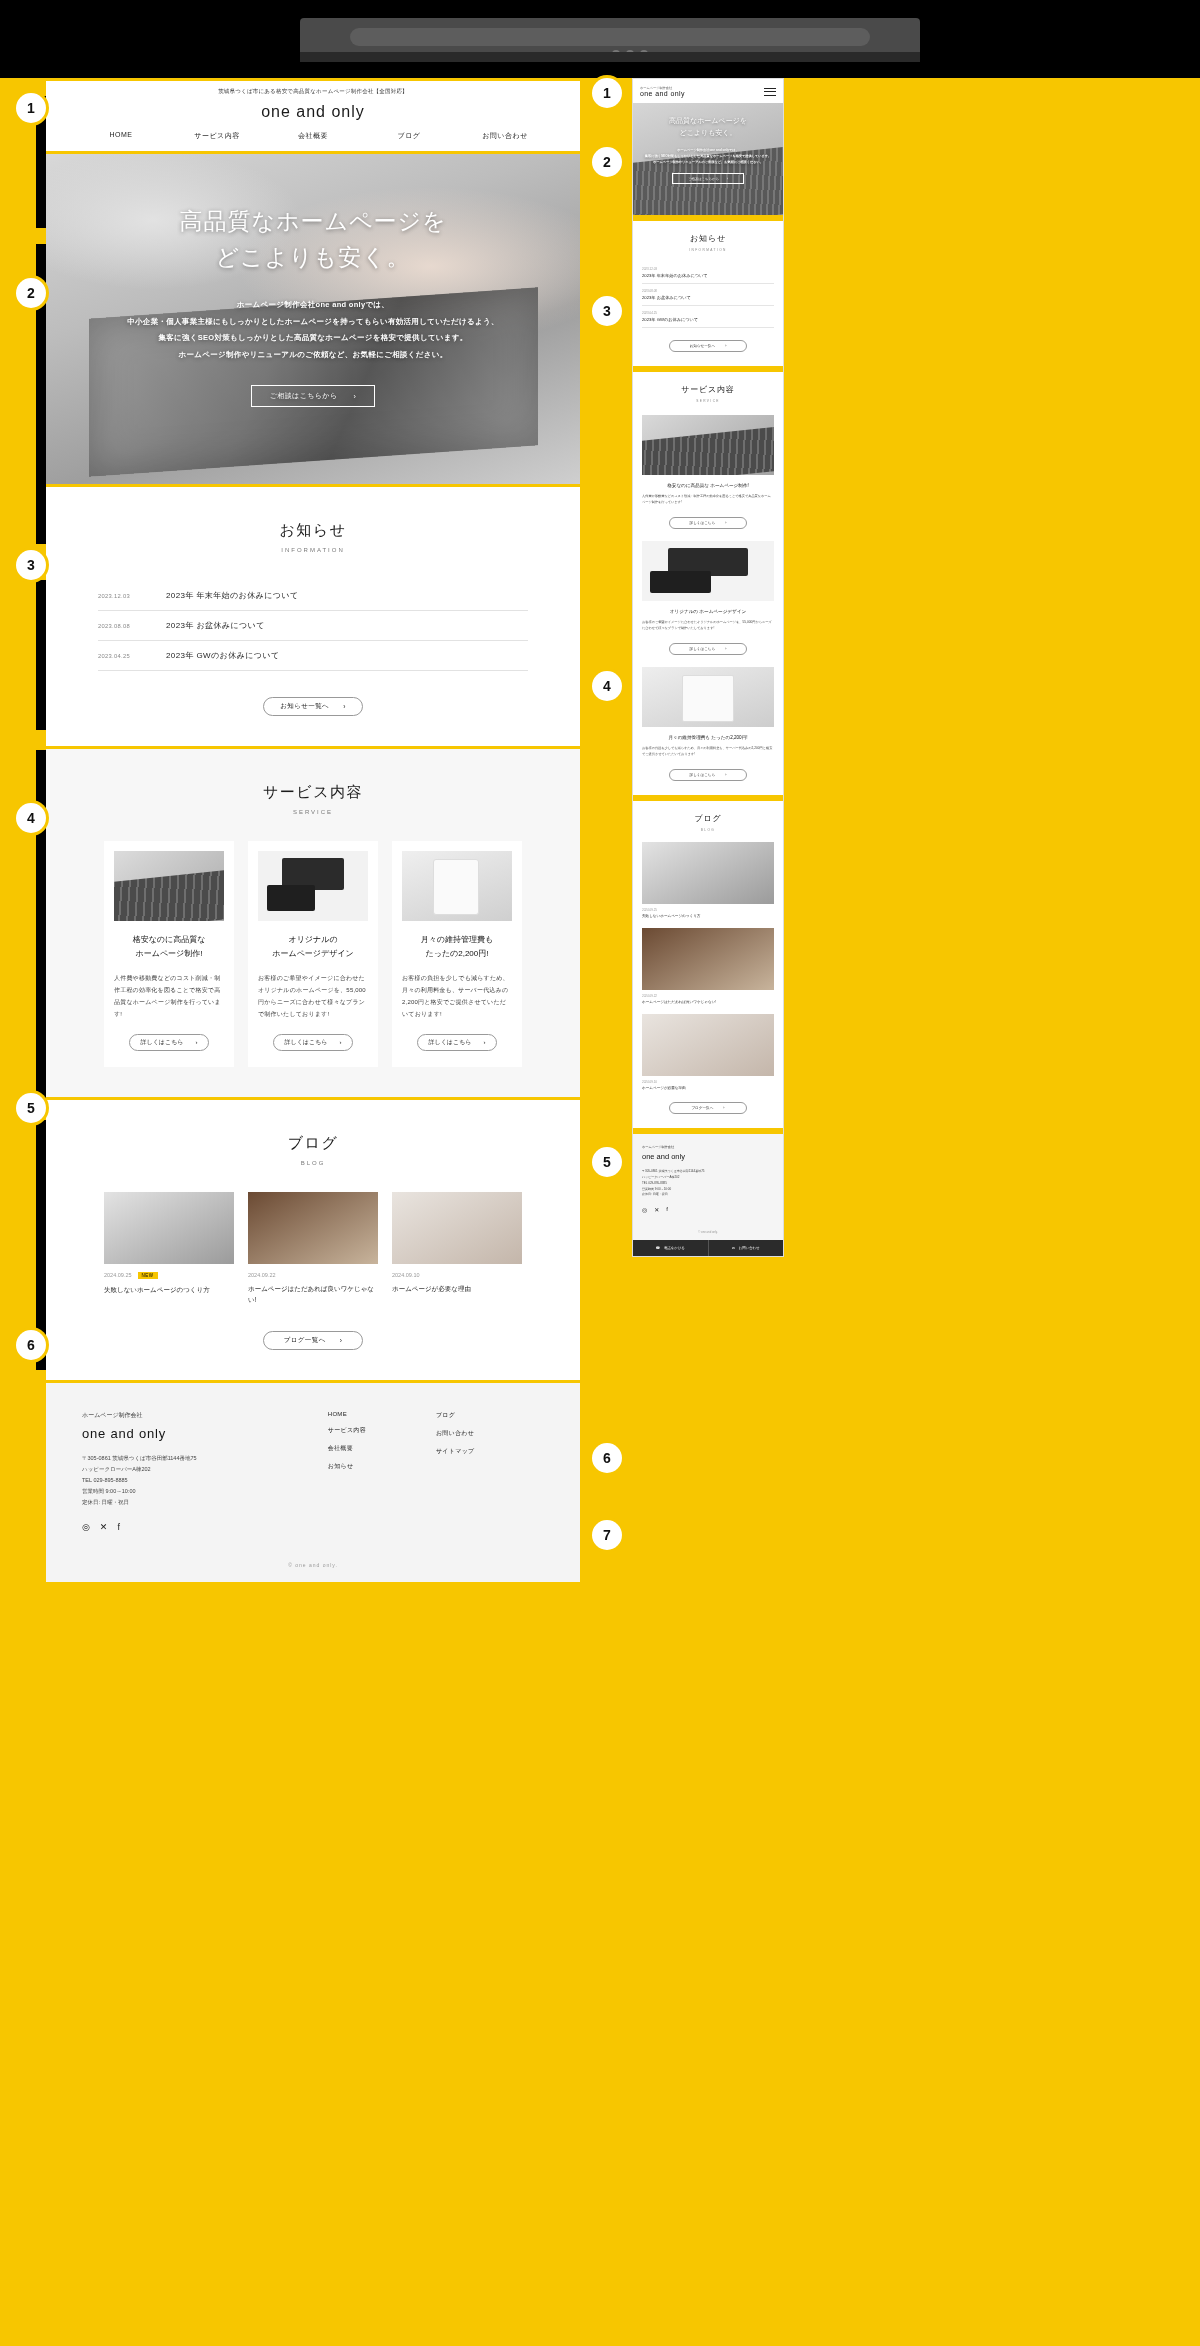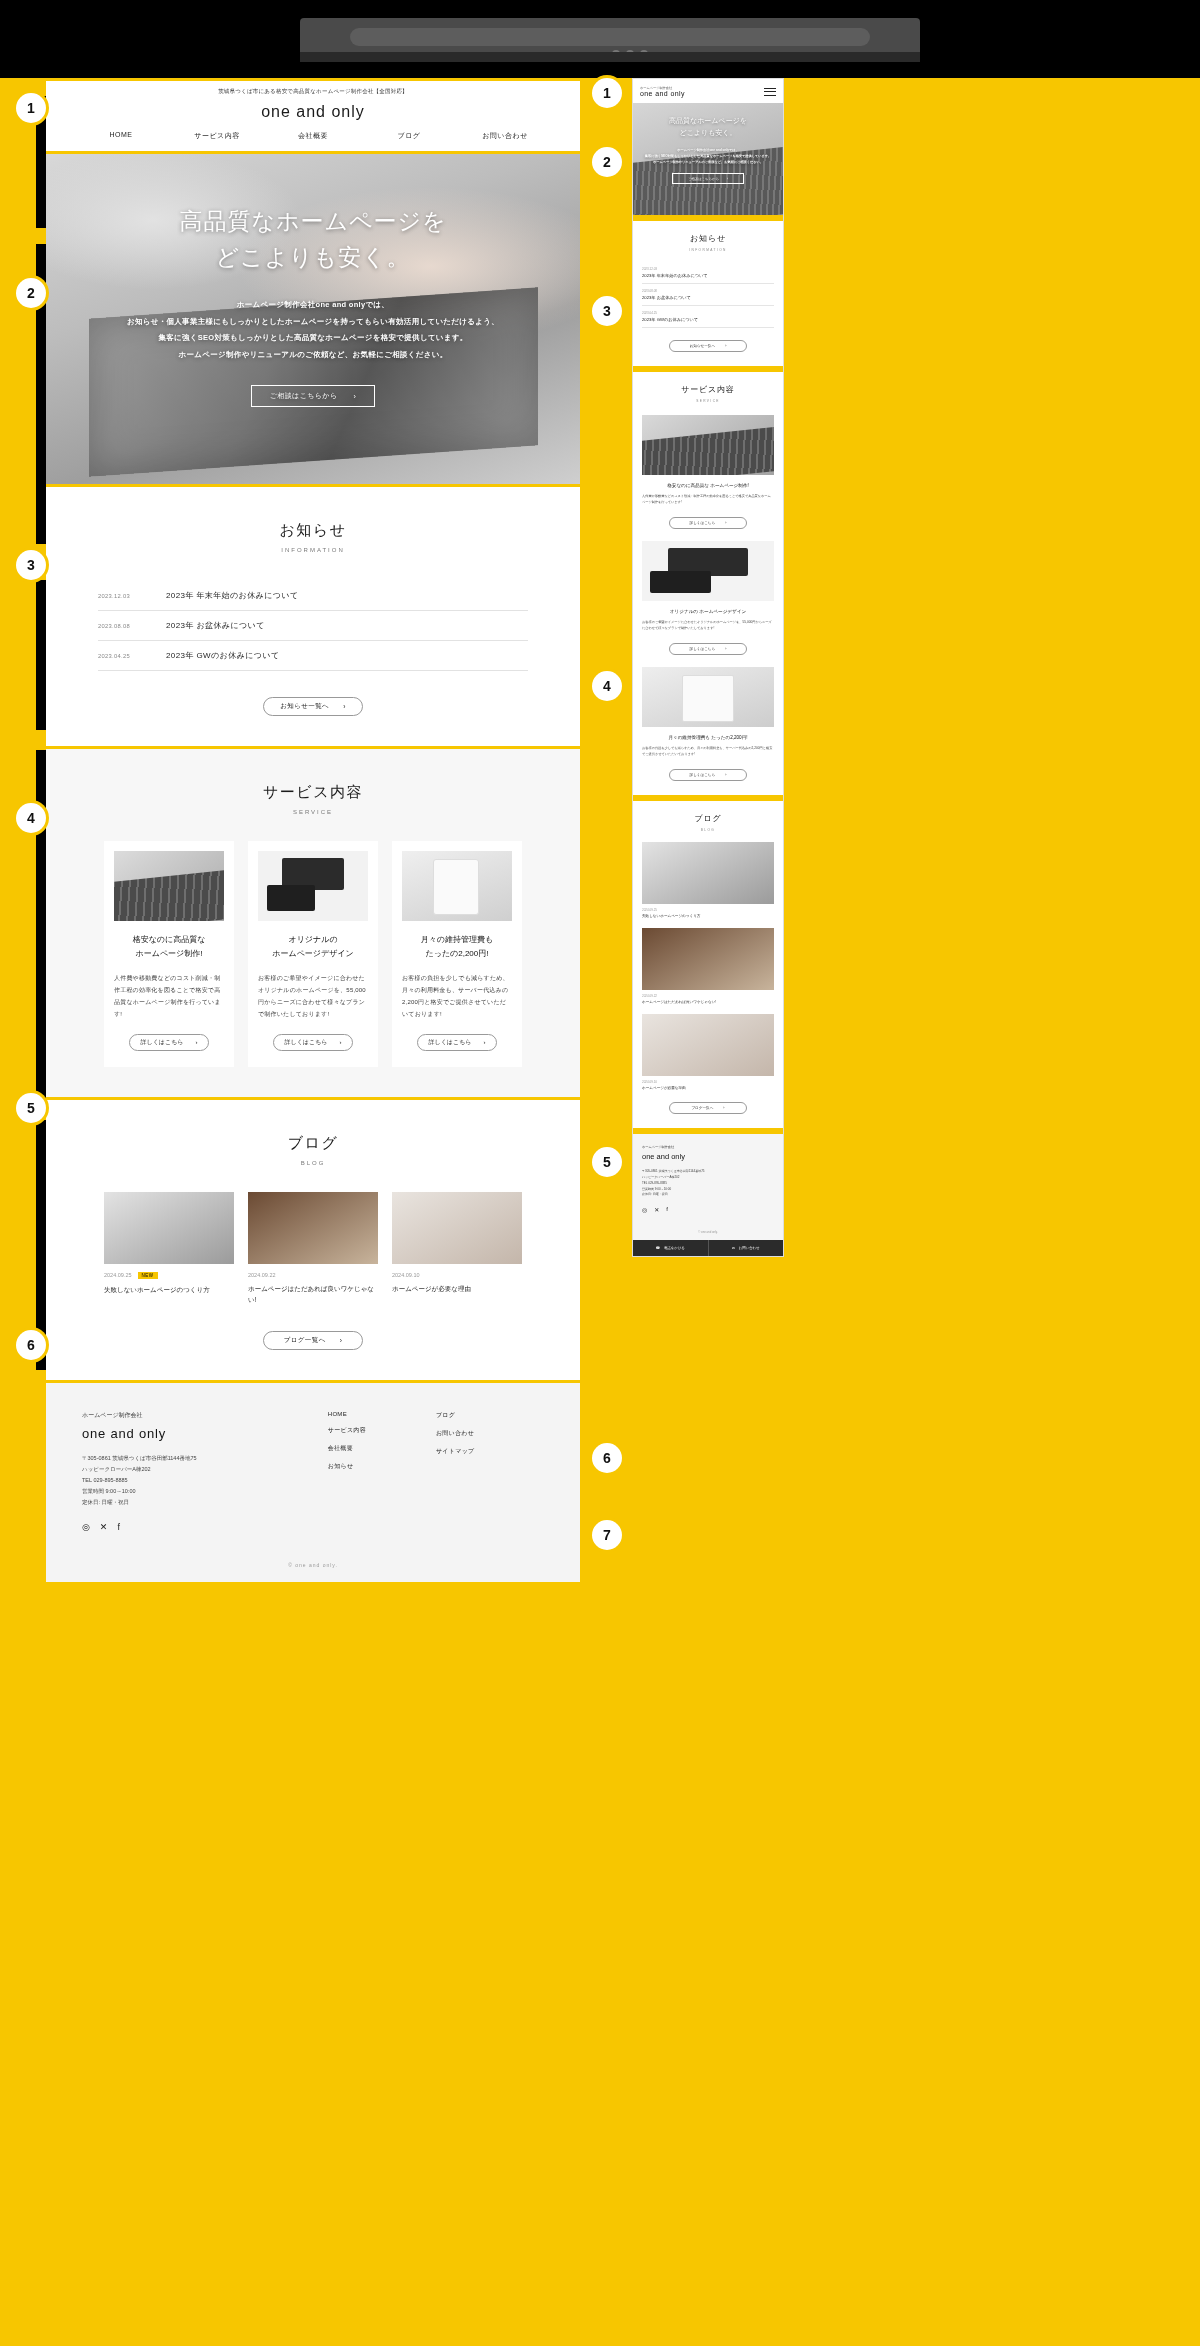--- a/index.html
+++ b/index.html
@@ -221,21 +221,21 @@
 
   <div class="hero">
     <div class="hero-img"></div>
     <div class="hero-inner">
       <div class="hero-h1">
         <div>高品質なホームページを</div>
         <div>どこよりも安く。</div>
       </div>
       <div class="hero-p">
         <div>ホームページ制作会社one and onlyでは、</div>
-        <div>お知らせ・個人事業主様にもしっかりとしたホームページを持ってもらい有効活用していただけるよう、</div>
+        <div>中小企業・個人事業主様にもしっかりとしたホームページを持ってもらい有効活用していただけるよう、</div>
         <div>集客に強くSEO対策もしっかりとした高品質なホームページを格安で提供しています。</div>
         <div>ホームページ制作やリニューアルのご依頼など、お気軽にご相談ください。</div>
       </div>
       <div class="hero-btn">
         <span>ご相談はこちらから</span>
         <span class="ar">›</span>
       </div>
     </div>
   </div>
   <div class="d-hr"></div>

